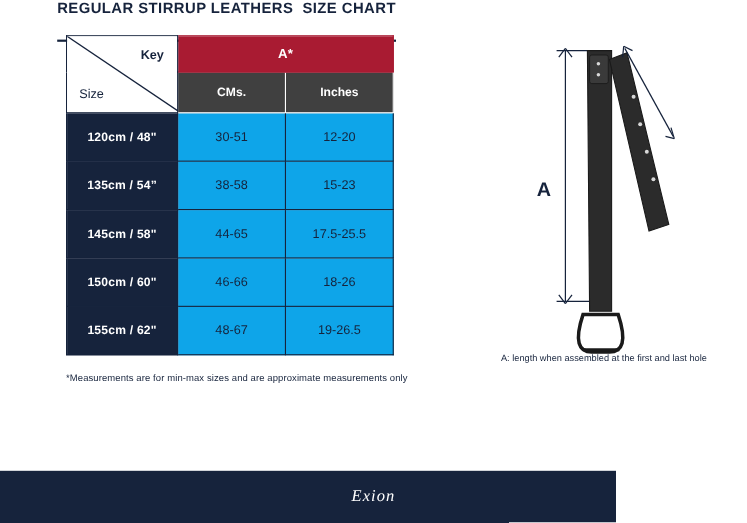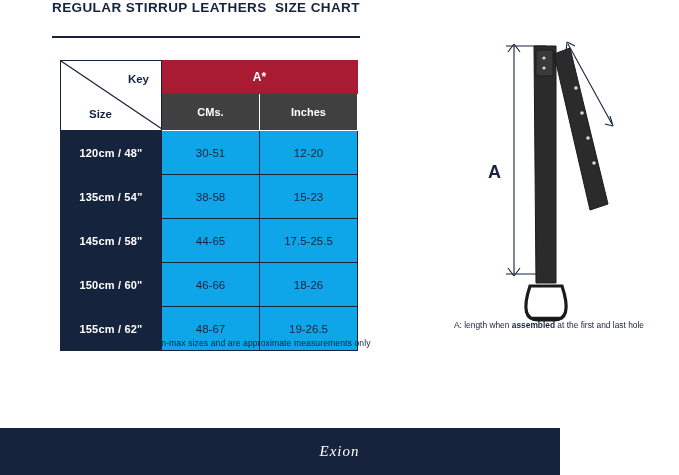--- a/index.html
+++ b/index.html
@@ -35,21 +35,20 @@
   .chart-wrap {
     position: absolute;
     left: 60px;
     top: 32px;
     width: 297px;
   }
   table.size-chart {
     border-collapse: collapse;
     width: 297px;
     table-layout: fixed;
-    margin-top: 28px;
   }
   table.size-chart td, table.size-chart th {
     border: 1px solid #16233c;
     padding: 0;
     text-align: center;
     vertical-align: middle;
   }
 
   .corner-cell {
     width: 101px;
@@ -64,24 +63,24 @@
   .corner-cell .key-lbl {
     position: absolute;
     right: 12px;
     top: 12px;
     font-size: 11.5px;
     font-weight: bold;
     color: #16233c;
   }
   .corner-cell .size-lbl {
     position: absolute;
-    left: 28px;
+    left: 11px;
     bottom: 10px;
     font-size: 11.5px;
-    font-weight: bold;
+    font-weight: normal;
     color: #16233c;
   }
 
   .a-header {
     background: #a91b32;
     color: #ffffff;
     font-size: 12px;
     font-weight: bold;
     height: 32px;
     border-color: #a91b32 !important;
@@ -130,21 +129,21 @@
   }
   .diagram-caption {
     position: absolute;
     left: 418px;
     top: 320px;
     width: 262px;
     text-align: center;
     font-size: 8.4px;
     color: #16233c;
   }
-  .diagram-caption b { font-weight: bold; }
+  .diagram-caption b { font-weight: normal; }
 
   
   .footer-bar {
     position: absolute;
     left: 0;
     bottom: 0;
     width: 560px;
     height: 47px;
     background: #16233c;
     color: #ffffff;

